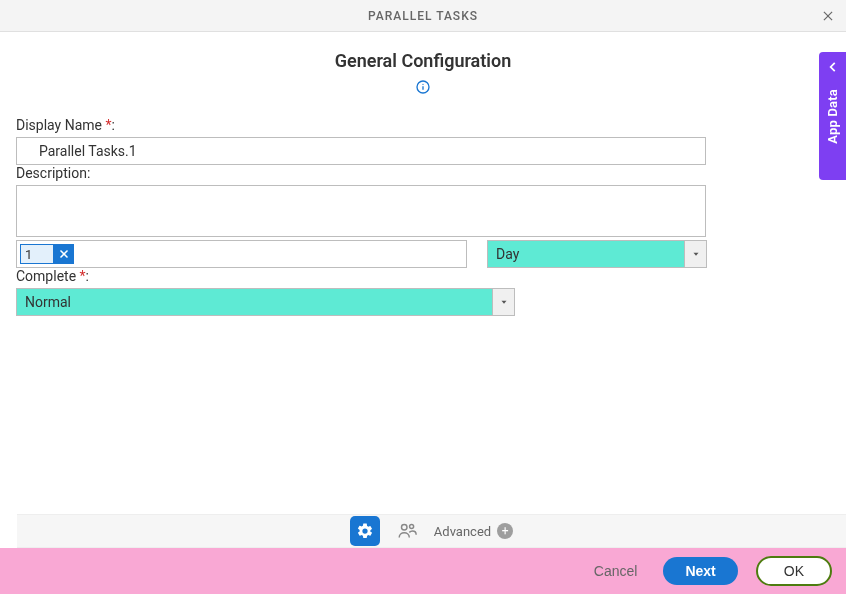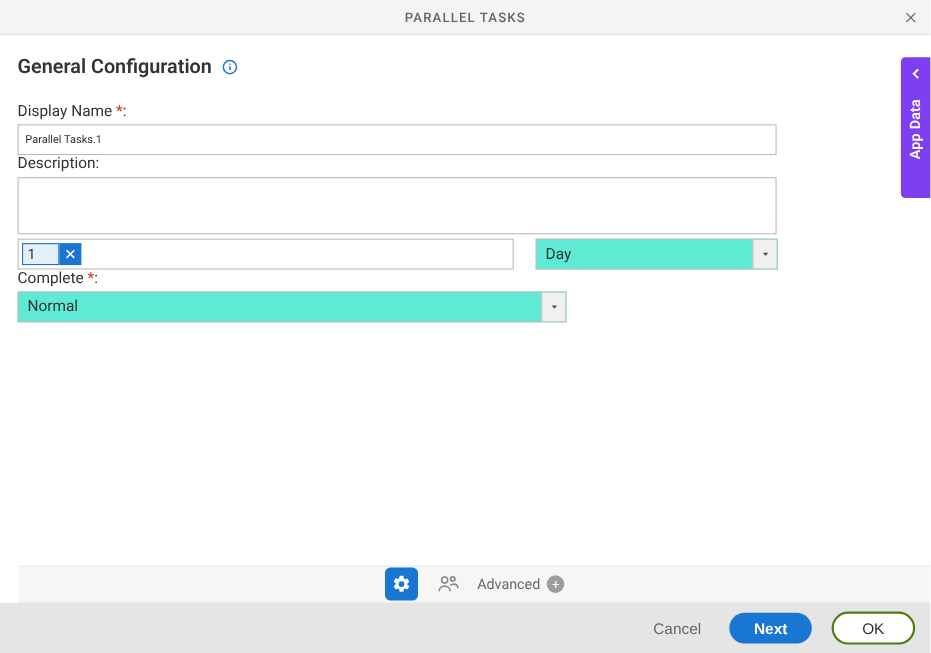--- a/index.html
+++ b/index.html
@@ -46,20 +46,21 @@
 
     
     .content {
       padding: 18px 16px 0 16px;
     }
     .section-header {
       display: flex;
       align-items: center;
       gap: 8px;
       margin-bottom: 22px;
+      flex-direction: column;
     }
     .section-title {
       font-size: 18px;
       font-weight: 600;
       color: #333;
     }
     .info-icon {
       color: #1976d2;
       display: inline-flex;
     }
@@ -74,22 +75,22 @@
       font-size: 14px;
     }
     .field-label { color: #333; }
     .req-star { color: #d32f2f; }
     .hint { color: #333; font-size: 14px; }
 
     .text-input {
       width: 690px;
       height: 28px;
       border: 1px solid #bdbdbd;
-      padding: 2px 6px;
-      font-size: 10px;
+      padding: 2px 22px;
+      font-size: 14px;
       font-family: inherit;
       color: #333;
     }
     .textarea {
       width: 690px;
       height: 52px;
       border: 1px solid #bdbdbd;
       padding: 4px 6px;
       font-size: 14px;
       font-family: inherit;
@@ -230,21 +231,21 @@
     
     .footer {
       position: absolute;
       left: 0; right: 0; bottom: 0;
       height: 46px;
       display: flex;
       align-items: center;
       justify-content: flex-end;
       gap: 18px;
       padding-right: 14px;
-      background: #e5e5e5;
+      background: #f9a8d4;
     }
     .btn-link {
       background: none; border: none;
       color: #666; font-size: 14px;
       cursor: pointer; padding: 6px 8px;
     }
     .btn-primary {
       background: #1976d2; color: #fff;
       border: none; border-radius: 16px;
       font-size: 14px; font-weight: 600;

